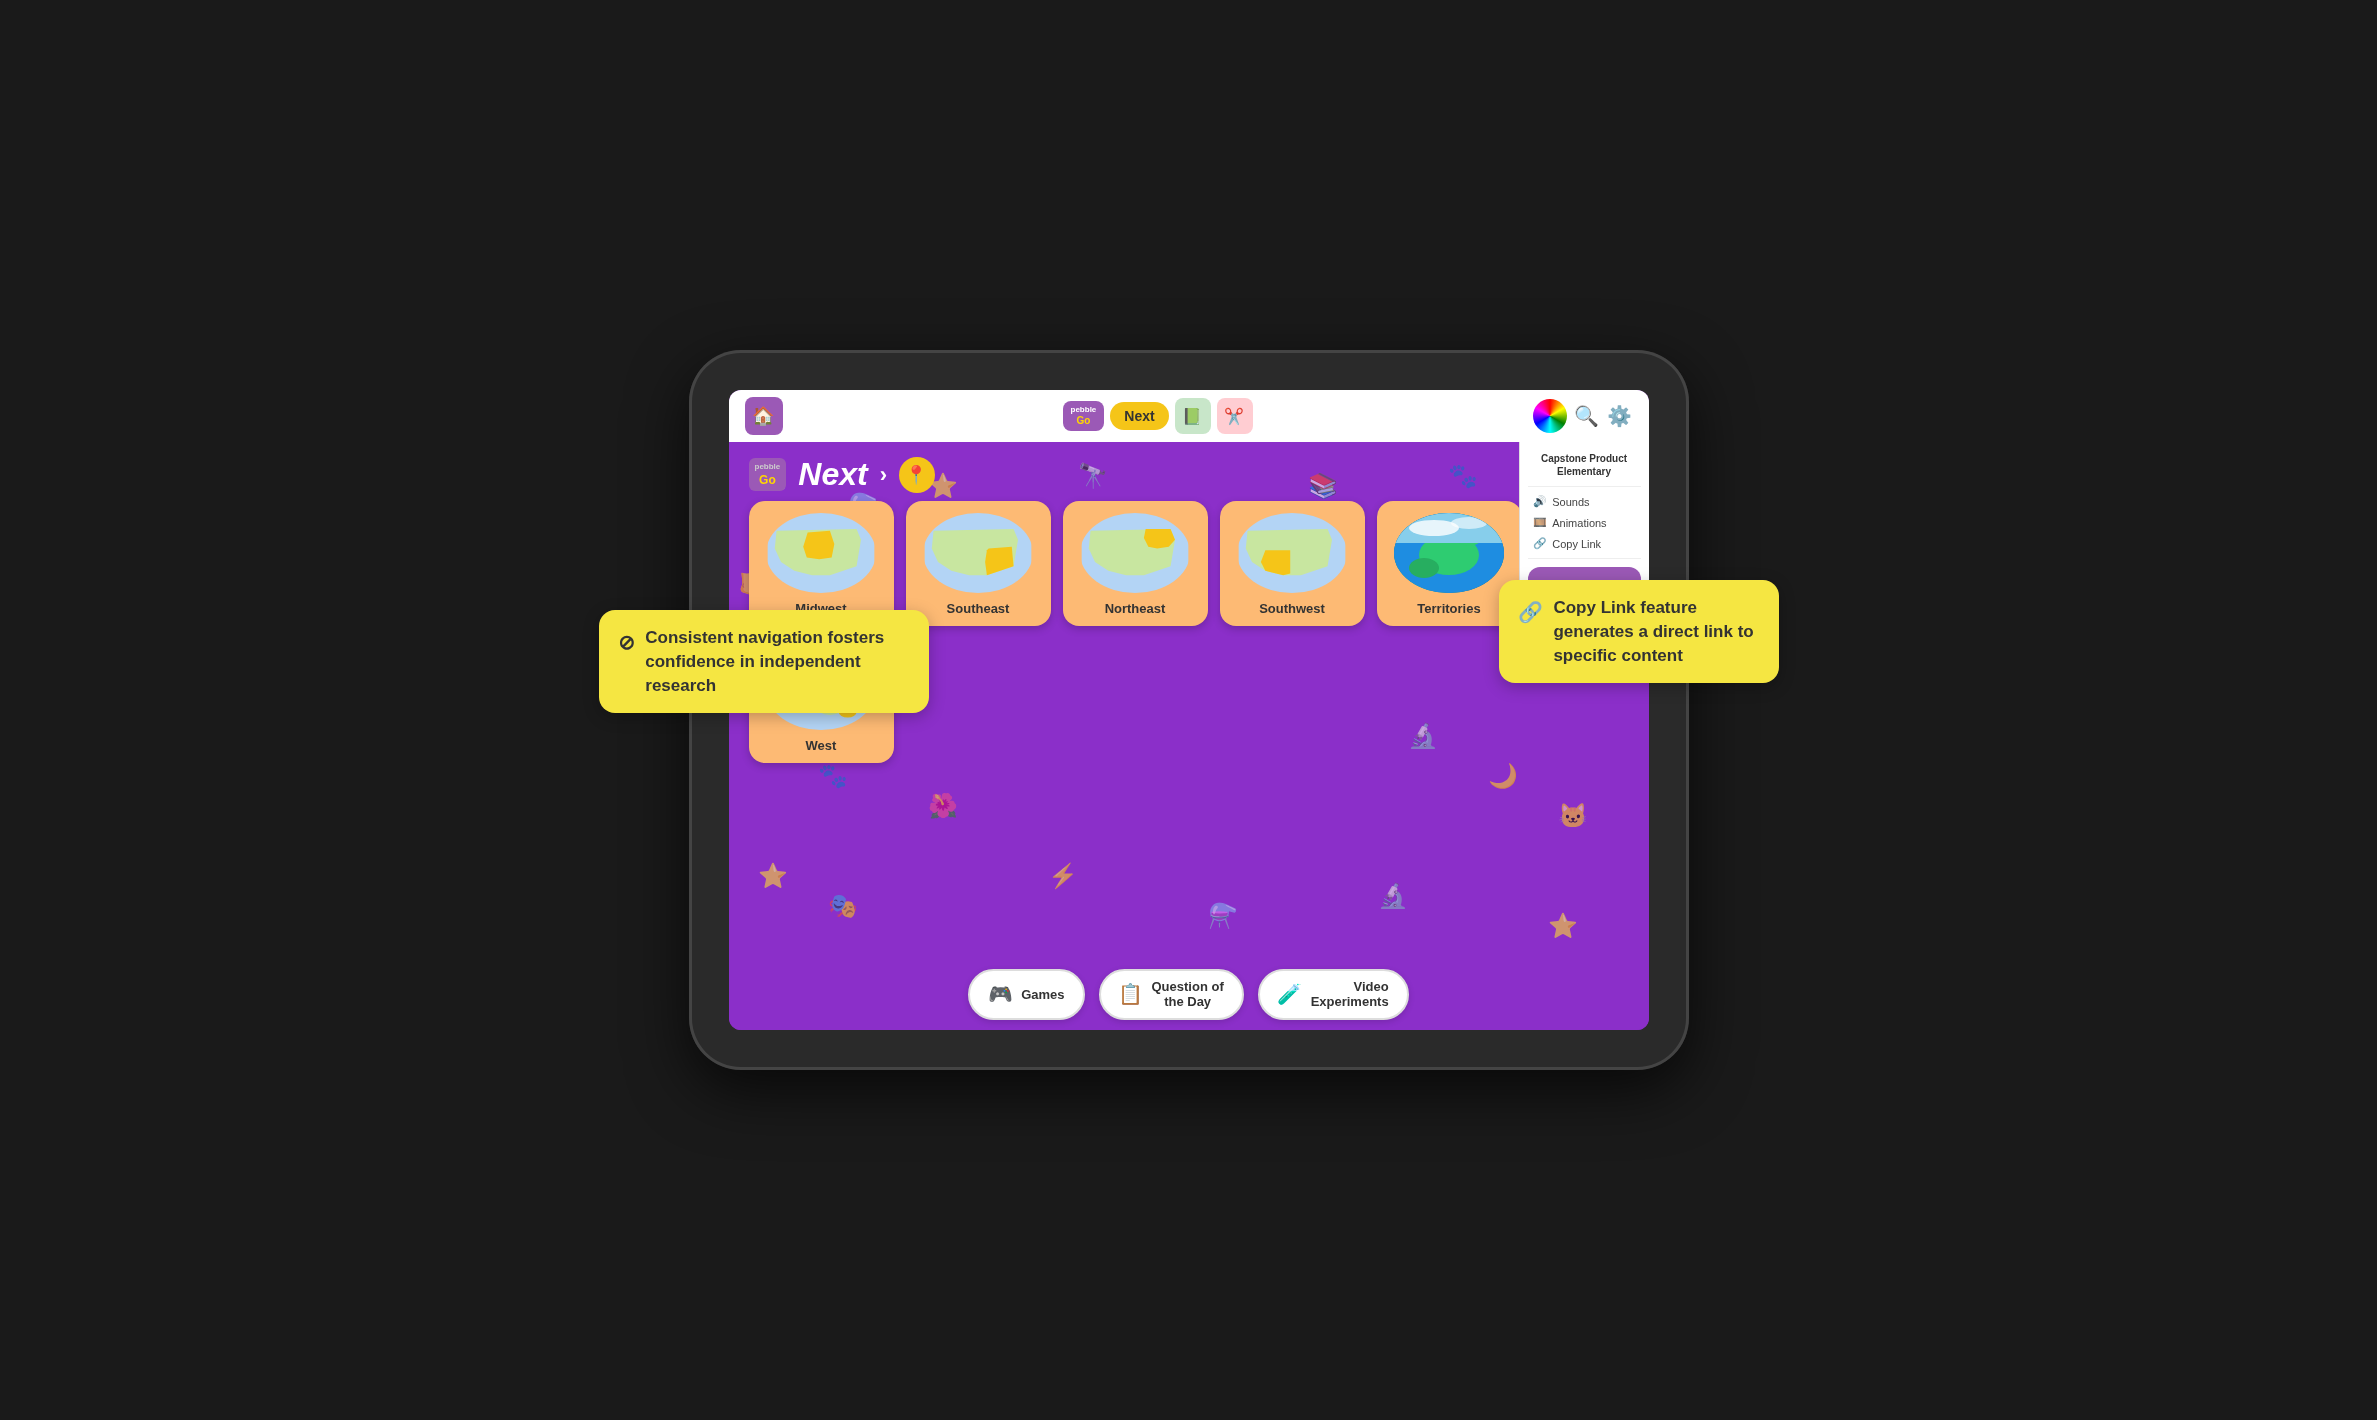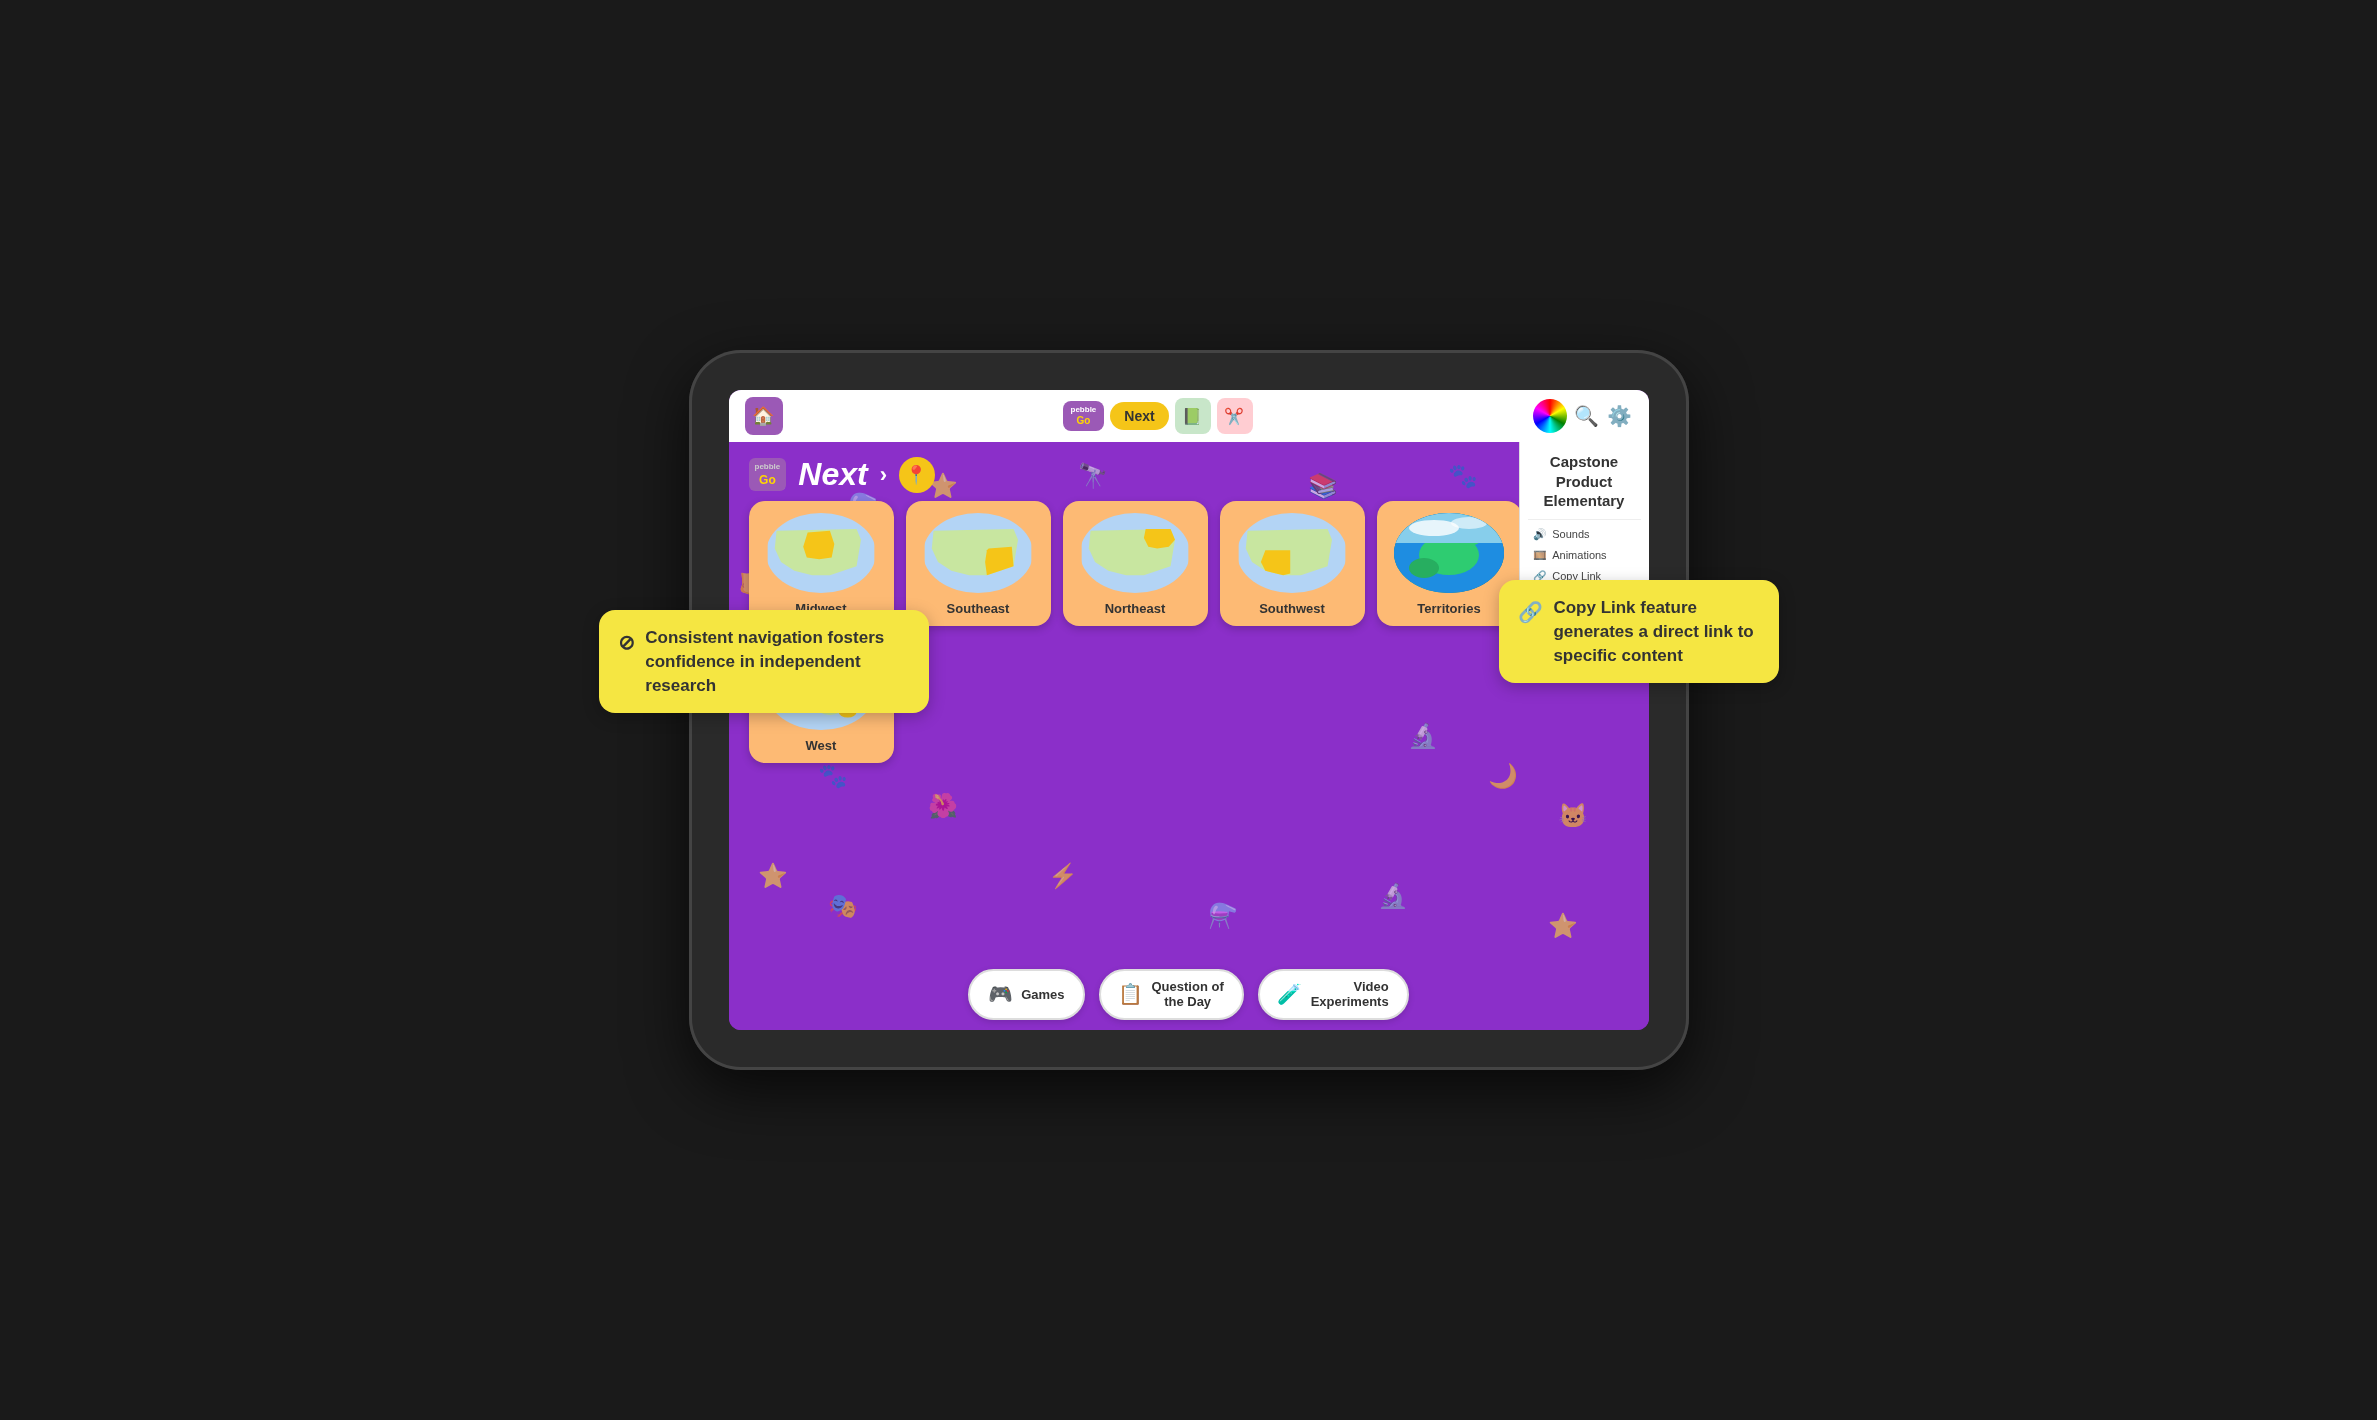--- a/index.html
+++ b/index.html
@@ -209,21 +209,21 @@
       right: 0;
       width: 130px;
       background: white;
       border-left: 1px solid #ddd;
       padding: 10px 8px;
       z-index: 20;
       height: 200px;
     }
 
     .sidebar-title {
-      font-size: 15px;
+      font-size: 10px;
       font-weight: bold;
       text-align: center;
       color: #333;
       margin-bottom: 8px;
       line-height: 1.3;
     }
 
     .sidebar-item {
       display: flex;
       align-items: center;

